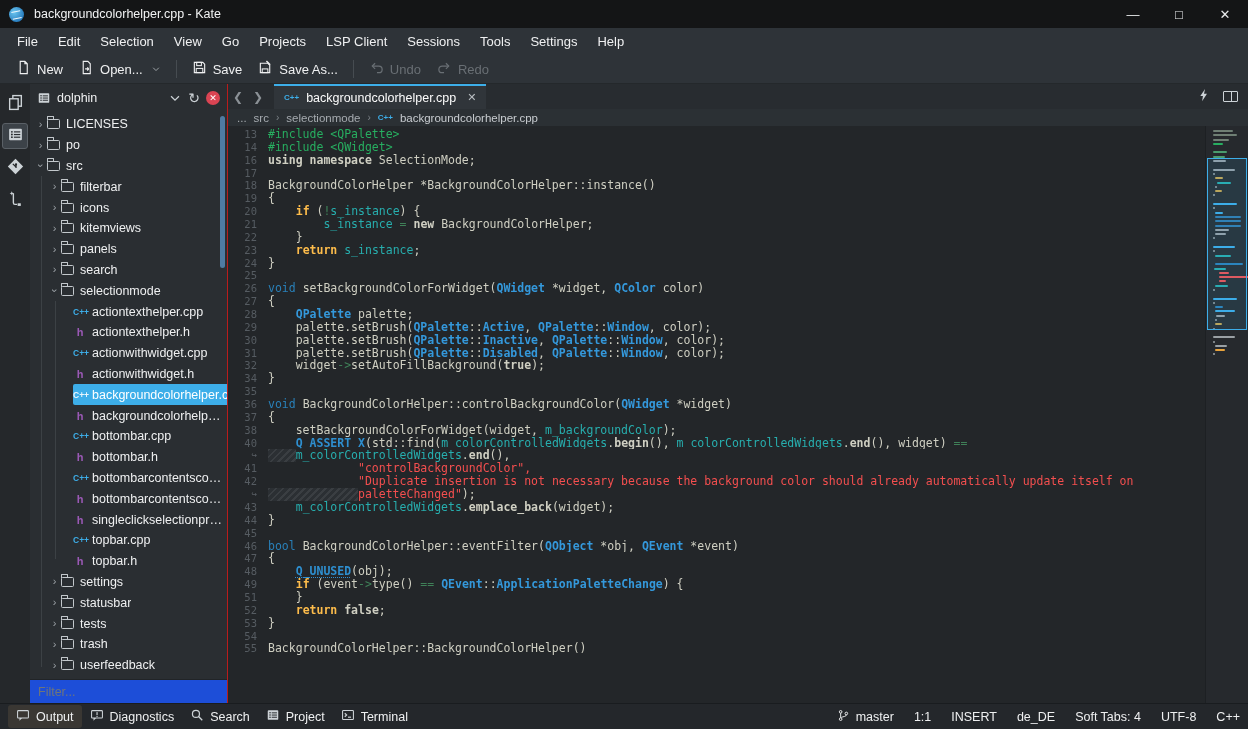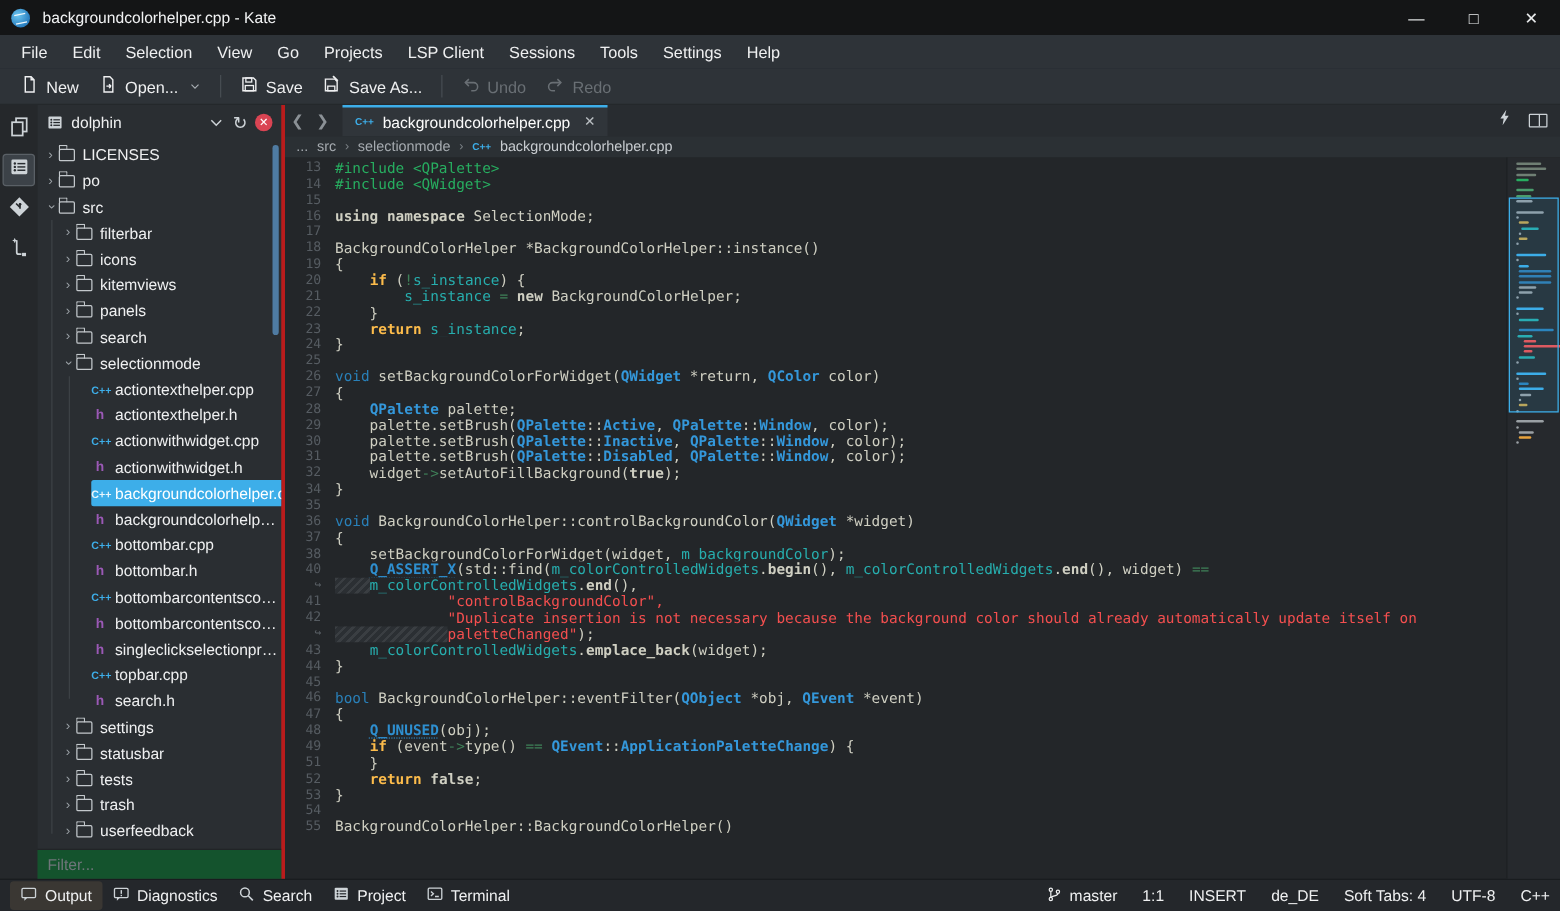--- a/index.html
+++ b/index.html
@@ -37,21 +37,21 @@
   
   .main { flex:1; display:flex; min-height:0; }
 
   .strip { width:30px; background:#25282b; display:flex; flex-direction:column;
            align-items:center; padding-top:7px; gap:6px; flex:none; }
   .strip-btn { width:26px; height:26px; display:flex; align-items:center; justify-content:center;
                color:#cdd3d7; border:1px solid transparent; border-radius:3px; }
   .strip-btn.active { background:#3c4248; border-color:#5a6066; }
 
   .ppanel { width:198px; background:#2a2e32; display:flex; flex-direction:column;
-            border-right:3px solid #b91c1c; flex:none; position:relative; }
+            border-right:1px solid #b91c1c; flex:none; position:relative; }
   .phead { height:24px; margin:2px 3px 0 3px; display:flex; align-items:center; gap:6px;
            padding:0 4px; font-size:12.5px; color:#eff0f1; }
   .phead .spacer { flex:1; }
   .phead-ico { color:#cdd3d7; display:flex; }
   .refresh-ico { color:#cdd3d7; font-size:14px; }
   .close-circle { width:14px; height:14px; border-radius:50%; background:#da4453; color:#fff;
                   font-size:9px; display:flex; align-items:center; justify-content:center; }
 
   .tree { flex:1; position:relative; padding-top:4px; font-size:12.5px; color:#eff0f1;
           overflow:hidden; }
@@ -67,21 +67,21 @@
   .badge.h { color:#9b59b6; font-size:11px; }
   .tlabel { overflow:hidden; text-overflow:ellipsis; }
   .tsel { display:flex; align-items:center; flex:1; background:#3daee9; color:#ffffff;
           height:100%; border-radius:2px; margin-right:2px; }
   .tsel .badge.cpp { color:#eaf6fd; }
   .tguide { position:absolute; width:1px; background:#3c4145; }
   .tscroll { position:absolute; right:2px; top:6px; width:5px; height:152px;
              background:#4f7ba2; border-radius:3px; }
 
   .filter { height:24px; border-top:1px solid #212427; flex:none; display:flex; }
-  .filter input { flex:1; background:#14532d; border:none; outline:none; color:#dfe2e4;
+  .filter input { flex:1; background:#1d4ed8; border:none; outline:none; color:#dfe2e4;
                   font-size:12.5px; padding:0 8px; font-family:"Liberation Sans",sans-serif; }
   .filter input::placeholder { color:#6f757a; }
 
   
   .editorcol { flex:1; display:flex; flex-direction:column; min-width:0; }
   .tabbar { height:25px; background:#282c30; display:flex; align-items:center; flex:none; }
   .navbtn { width:20px; text-align:center; color:#8b9196; font-size:12px; }
   .tab { height:25px; margin-left:6px; background:#30353a; border-top:2px solid #3daee9;
          display:flex; align-items:center; gap:7px; padding:0 10px; font-size:12.5px; }
   .tab-close { color:#b9bec2; font-size:11px; margin-left:4px; }
@@ -376,21 +376,21 @@
             <span class="tlabel">singleclickselectionproxy...</span>
           </div>
           <div class="trow" style="padding-left: 30px;">
             <span class="chev"></span>
             <span class="badge cpp">C++</span>
             <span class="tlabel">topbar.cpp</span>
           </div>
           <div class="trow" style="padding-left: 30px;">
             <span class="chev"></span>
             <span class="badge h">h</span>
-            <span class="tlabel">search.h</span>
+            <span class="tlabel">topbar.h</span>
           </div>
           <div class="trow" style="padding-left: 18px;">
             <span class="chev">›</span>
             <span class="fold"></span>
             <span class="tlabel">settings</span>
           </div>
           <div class="trow" style="padding-left: 18px;">
             <span class="chev">›</span>
             <span class="fold"></span>
             <span class="tlabel">statusbar</span>
@@ -441,32 +441,31 @@
           <span class="bsep">›</span>
           <span>selectionmode</span>
           <span class="bsep">›</span>
           <span class="bc-badge">C++</span>
           <span class="bfile">backgroundcolorhelper.cpp</span>
         </div>
       <div class="editor-body">
         <div class="code">
             <div class="cl"><span class="ln">13</span><span class="lt"><span class="tok-pp">#include &lt;QPalette&gt;</span></span></div>
             <div class="cl"><span class="ln">14</span><span class="lt"><span class="tok-pp">#include &lt;QWidget&gt;</span></span></div>
-            <div class="cl"><span class="ln">15</span><span class="lt"></span></div>
             <div class="cl"><span class="ln">16</span><span class="lt"><span class="tok-k">using namespace</span><span class="tok-d"> SelectionMode;</span></span></div>
             <div class="cl"><span class="ln">17</span><span class="lt"></span></div>
             <div class="cl"><span class="ln">18</span><span class="lt"><span class="tok-d">BackgroundColorHelper *BackgroundColorHelper::instance()</span></span></div>
             <div class="cl"><span class="ln">19</span><span class="lt"><span class="tok-d">{</span></span></div>
             <div class="cl"><span class="ln">20</span><span class="lt"><span class="tok-d">    </span><span class="tok-c">if</span><span class="tok-d"> (</span><span class="tok-o">!</span><span class="tok-m">s_instance</span><span class="tok-d">) {</span></span></div>
             <div class="cl"><span class="ln">21</span><span class="lt"><span class="tok-d">        </span><span class="tok-m">s_instance</span><span class="tok-d"> </span><span class="tok-o">=</span><span class="tok-d"> </span><span class="tok-k">new</span><span class="tok-d"> BackgroundColorHelper;</span></span></div>
             <div class="cl"><span class="ln">22</span><span class="lt"><span class="tok-d">    }</span></span></div>
             <div class="cl"><span class="ln">23</span><span class="lt"><span class="tok-d">    </span><span class="tok-c">return</span><span class="tok-d"> </span><span class="tok-m">s_instance</span><span class="tok-d">;</span></span></div>
             <div class="cl"><span class="ln">24</span><span class="lt"><span class="tok-d">}</span></span></div>
             <div class="cl"><span class="ln">25</span><span class="lt"></span></div>
-            <div class="cl"><span class="ln">26</span><span class="lt"><span class="tok-t">void</span><span class="tok-d"> setBackgroundColorForWidget(</span><span class="tok-q">QWidget</span><span class="tok-d"> *return, </span><span class="tok-q">QColor</span><span class="tok-d"> color)</span></span></div>
+            <div class="cl"><span class="ln">26</span><span class="lt"><span class="tok-t">void</span><span class="tok-d"> setBackgroundColorForWidget(</span><span class="tok-q">QWidget</span><span class="tok-d"> *widget, </span><span class="tok-q">QColor</span><span class="tok-d"> color)</span></span></div>
             <div class="cl"><span class="ln">27</span><span class="lt"><span class="tok-d">{</span></span></div>
             <div class="cl"><span class="ln">28</span><span class="lt"><span class="tok-d">    </span><span class="tok-q">QPalette</span><span class="tok-d"> palette;</span></span></div>
             <div class="cl"><span class="ln">29</span><span class="lt"><span class="tok-d">    palette.setBrush(</span><span class="tok-q">QPalette</span><span class="tok-d">::</span><span class="tok-q">Active</span><span class="tok-d">, </span><span class="tok-q">QPalette</span><span class="tok-d">::</span><span class="tok-q">Window</span><span class="tok-d">, color);</span></span></div>
             <div class="cl"><span class="ln">30</span><span class="lt"><span class="tok-d">    palette.setBrush(</span><span class="tok-q">QPalette</span><span class="tok-d">::</span><span class="tok-q">Inactive</span><span class="tok-d">, </span><span class="tok-q">QPalette</span><span class="tok-d">::</span><span class="tok-q">Window</span><span class="tok-d">, color);</span></span></div>
             <div class="cl"><span class="ln">31</span><span class="lt"><span class="tok-d">    palette.setBrush(</span><span class="tok-q">QPalette</span><span class="tok-d">::</span><span class="tok-q">Disabled</span><span class="tok-d">, </span><span class="tok-q">QPalette</span><span class="tok-d">::</span><span class="tok-q">Window</span><span class="tok-d">, color);</span></span></div>
             <div class="cl"><span class="ln">32</span><span class="lt"><span class="tok-d">    widget</span><span class="tok-o">-&gt;</span><span class="tok-d">setAutoFillBackground(</span><span class="tok-k">true</span><span class="tok-d">);</span></span></div>
             <div class="cl"><span class="ln">34</span><span class="lt"><span class="tok-d">}</span></span></div>
             <div class="cl"><span class="ln">35</span><span class="lt"></span></div>
             <div class="cl"><span class="ln">36</span><span class="lt"><span class="tok-t">void</span><span class="tok-d"> BackgroundColorHelper::controlBackgroundColor(</span><span class="tok-q">QWidget</span><span class="tok-d"> *widget)</span></span></div>
             <div class="cl"><span class="ln">37</span><span class="lt"><span class="tok-d">{</span></span></div>

